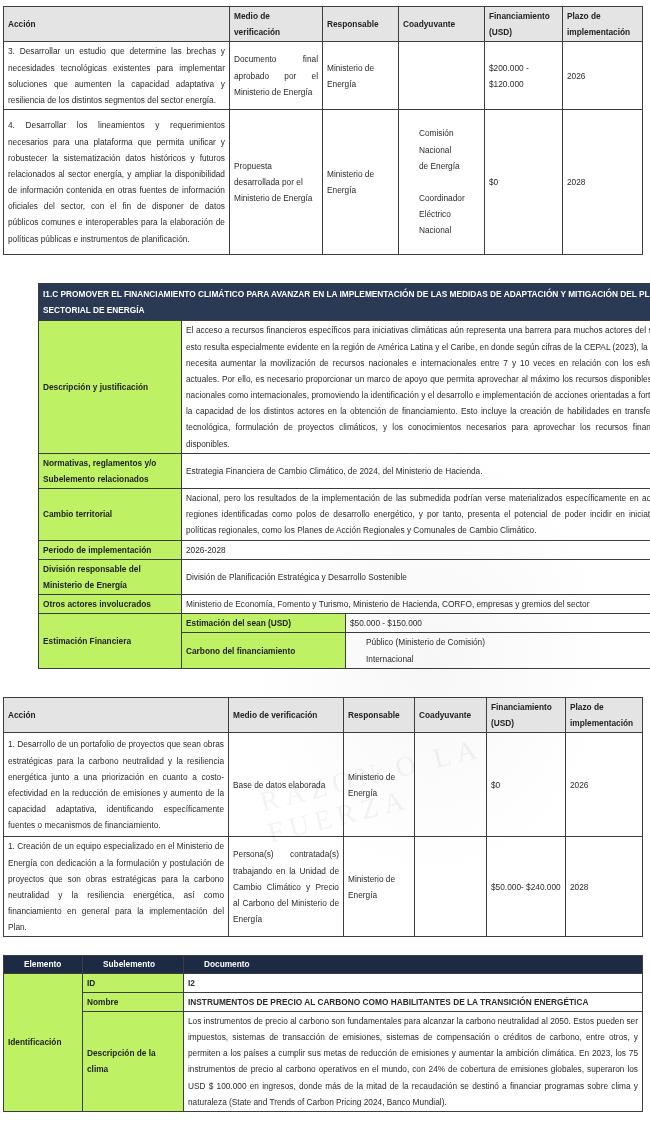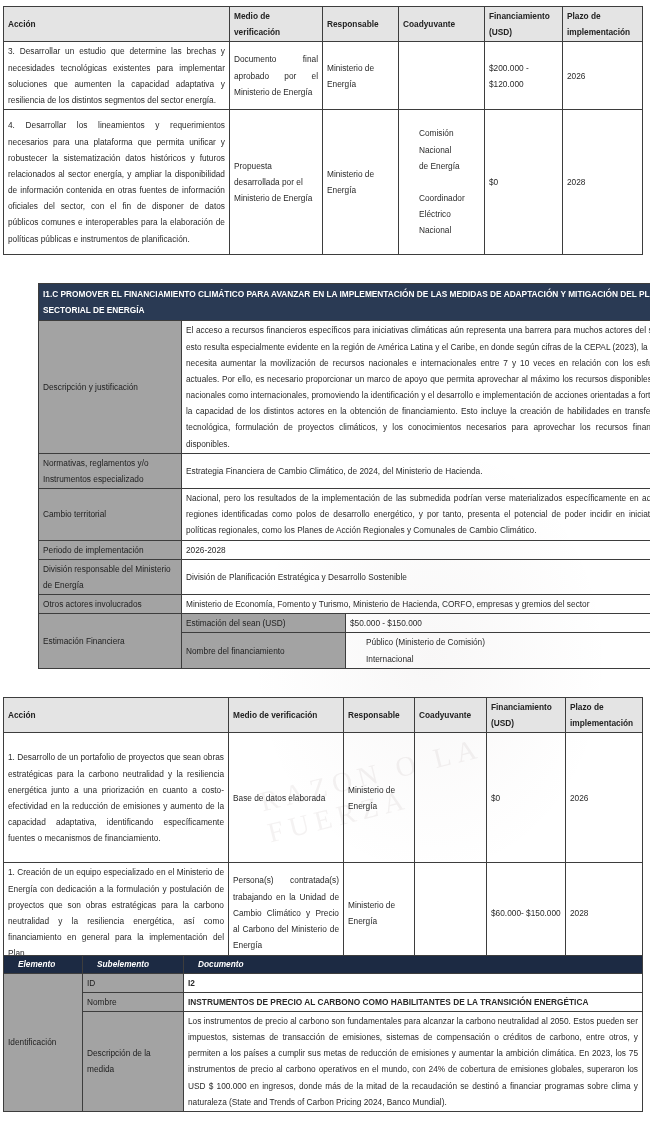--- a/index.html
+++ b/index.html
@@ -21,31 +21,31 @@
   table {
     position: absolute; border-collapse: collapse; table-layout: fixed;
     font-size: 8.3px; line-height: 1.95;
   }
   td, th {
     border: 1.2px solid #3d3d3d; padding: 1px 4px; vertical-align: middle;
     text-align: left; word-wrap: break-word;
   }
   th { font-weight: bold; }
   .gray-head th { background: #e4e4e4; color: #222; }
-  .label { background: #a3a3a3; font-weight: normal; color: #222; }
+  .label { background: #bef264; font-weight: bold; color: #222; }
   .just { text-align: justify; }
   .bold { font-weight: bold; }
 
   #t1 { left: 3px; top: 6px; width: 639px; }
   #t2 { left: 3px; top: 283px; width: 639px; margin-left: 35px; }
   #t3 { left: 3px; top: 697px; width: 639px; }
   #t4 { left: 3px; top: 955px; width: 639px; }
 
   #t2 th.title-cell { background: #2a3a54; color: #fff; font-size: 8.3px; line-height: 1.95; padding: 2px 4px; }
-  #t4 th { background: #1c2a43; color: #fff; padding: 0 14px; line-height: 2.0; font-style: italic; }
+  #t4 th { background: #1c2a43; color: #fff; padding: 0 20px; line-height: 2.0; }
   .pre { white-space: pre-line; padding-left: 20px; }
 </style>
 </head>
 <body>
 
 <div class="watermark"></div>
 <div class="watermark-text">RAZON O LA FUERZA</div>
 
 <table id="t1">
   <colgroup>
@@ -97,21 +97,21 @@
   </colgroup>
   <tbody>
       <tr>
     <th colspan="3" class="title-cell">I1.C PROMOVER EL FINANCIAMIENTO CLIMÁTICO PARA AVANZAR EN LA IMPLEMENTACIÓN DE LAS MEDIDAS DE ADAPTACIÓN Y MITIGACIÓN DEL PLAN SECTORIAL DE ENERGÍA</th>
   </tr>
   <tr>
     <td class="label">Descripción y justificación</td>
     <td colspan="2" class="just">El acceso a recursos financieros específicos para iniciativas climáticas aún representa una barrera para muchos actores del sector, esto resulta especialmente evidente en la región de América Latina y el Caribe, en donde según cifras de la CEPAL (2023), la región necesita aumentar la movilización de recursos nacionales e internacionales entre 7 y 10 veces en relación con los esfuerzos actuales. Por ello, es necesario proporcionar un marco de apoyo que permita aprovechar al máximo los recursos disponibles tanto nacionales como internacionales, promoviendo la identificación y el desarrollo e implementación de acciones orientadas a fortalecer la capacidad de los distintos actores en la obtención de financiamiento. Esto incluye la creación de habilidades en transferencia tecnológica, formulación de proyectos climáticos, y los conocimientos necesarios para aprovechar los recursos financieros disponibles.</td>
   </tr>
   <tr>
-    <td class="label">Normativas, reglamentos y/o Instrumentos especializado</td>
+    <td class="label">Normativas, reglamentos y/o Subelemento relacionados</td>
     <td colspan="2">Estrategia Financiera de Cambio Climático, de 2024, del Ministerio de Hacienda.</td>
   </tr>
   <tr>
     <td class="label">Cambio territorial</td>
     <td colspan="2" class="just">Nacional, pero los resultados de la implementación de las submedida podrían verse materializados específicamente en aquellas regiones identificadas como polos de desarrollo energético, y por tanto, presenta el potencial de poder incidir en iniciativas y políticas regionales, como los Planes de Acción Regionales y Comunales de Cambio Climático.</td>
   </tr>
   <tr>
     <td class="label">Periodo de implementación</td>
     <td colspan="2">2026-2028</td>
   </tr>
@@ -122,21 +122,21 @@
   <tr>
     <td class="label">Otros actores involucrados</td>
     <td colspan="2">Ministerio de Economía, Fomento y Turismo, Ministerio de Hacienda, CORFO, empresas y gremios del sector</td>
   </tr>
   <tr>
     <td rowspan="2" class="label">Estimación Financiera</td>
     <td class="label">Estimación del sean (USD)</td>
     <td>$50.000 - $150.000</td>
   </tr>
   <tr>
-    <td class="label">Nombre del financiamiento</td>
+    <td class="label">Carbono del financiamiento</td>
     <td class="pre">Público (Ministerio de Comisión)
 Internacional</td>
   </tr>
 </tbody>
   </table>
 
 <table id="t3">
   <colgroup>
     <col style="width:225px">
       <col style="width:115px">
@@ -147,34 +147,34 @@
   </colgroup>
   <tbody>
       <tr class="gray-head">
     <th>Acción</th>
     <th>Medio de verificación</th>
     <th>Responsable</th>
     <th>Coadyuvante</th>
     <th>Financiamiento (USD)</th>
     <th>Plazo de implementación</th>
   </tr>
-  <tr style="height:130px">
+  <tr style="height:104px">
     <td class="just">1. Desarrollo de un portafolio de proyectos que sean obras estratégicas para la carbono neutralidad y la resiliencia energética junto a una priorización en cuanto a costo-efectividad en la reducción de emisiones y aumento de la capacidad adaptativa, identificando específicamente fuentes o mecanismos de financiamiento.</td>
     <td>Base de datos elaborada</td>
     <td>Ministerio de Energía</td>
     <td></td>
     <td>$0</td>
     <td>2026</td>
   </tr>
   <tr style="height:96px">
     <td class="just">1. Creación de un equipo especializado en el Ministerio de Energía con dedicación a la formulación y postulación de proyectos que son obras estratégicas para la carbono neutralidad y la resiliencia energética, así como financiamiento en general para la implementación del Plan.</td>
     <td class="just">Persona(s) contratada(s) trabajando en la Unidad de Cambio Climático y Precio al Carbono del Ministerio de Energía</td>
     <td>Ministerio de Energía</td>
     <td></td>
-    <td>$60.000- $150.000</td>
+    <td>$50.000- $240.000</td>
     <td>2028</td>
   </tr>
 </tbody>
   </table>
 
 <table id="t4">
   <colgroup>
     <col style="width:79px">
       <col style="width:101px">
       <col style="width:459px">
@@ -188,17 +188,17 @@
   <tr>
     <td rowspan="3" class="label">Identificación</td>
     <td class="label">ID</td>
     <td class="bold">I2</td>
   </tr>
   <tr>
     <td class="label">Nombre</td>
     <td class="bold">INSTRUMENTOS DE PRECIO AL CARBONO COMO HABILITANTES DE LA TRANSICIÓN ENERGÉTICA</td>
   </tr>
   <tr>
-    <td class="label">Descripción de la medida</td>
+    <td class="label">Descripción de la clima</td>
     <td class="just">Los instrumentos de precio al carbono son fundamentales para alcanzar la carbono neutralidad al 2050. Estos pueden ser impuestos, sistemas de transacción de emisiones, sistemas de compensación o créditos de carbono, entre otros, y permiten a los países a cumplir sus metas de reducción de emisiones y aumentar la ambición climática. En 2023, los 75 instrumentos de precio al carbono operativos en el mundo, con 24% de cobertura de emisiones globales, superaron los USD $ 100.000 en ingresos, donde más de la mitad de la recaudación se destinó a financiar programas sobre clima y naturaleza (State and Trends of Carbon Pricing 2024, Banco Mundial).</td>
   </tr>
 </tbody>
   </table>
 
 </body></html>

